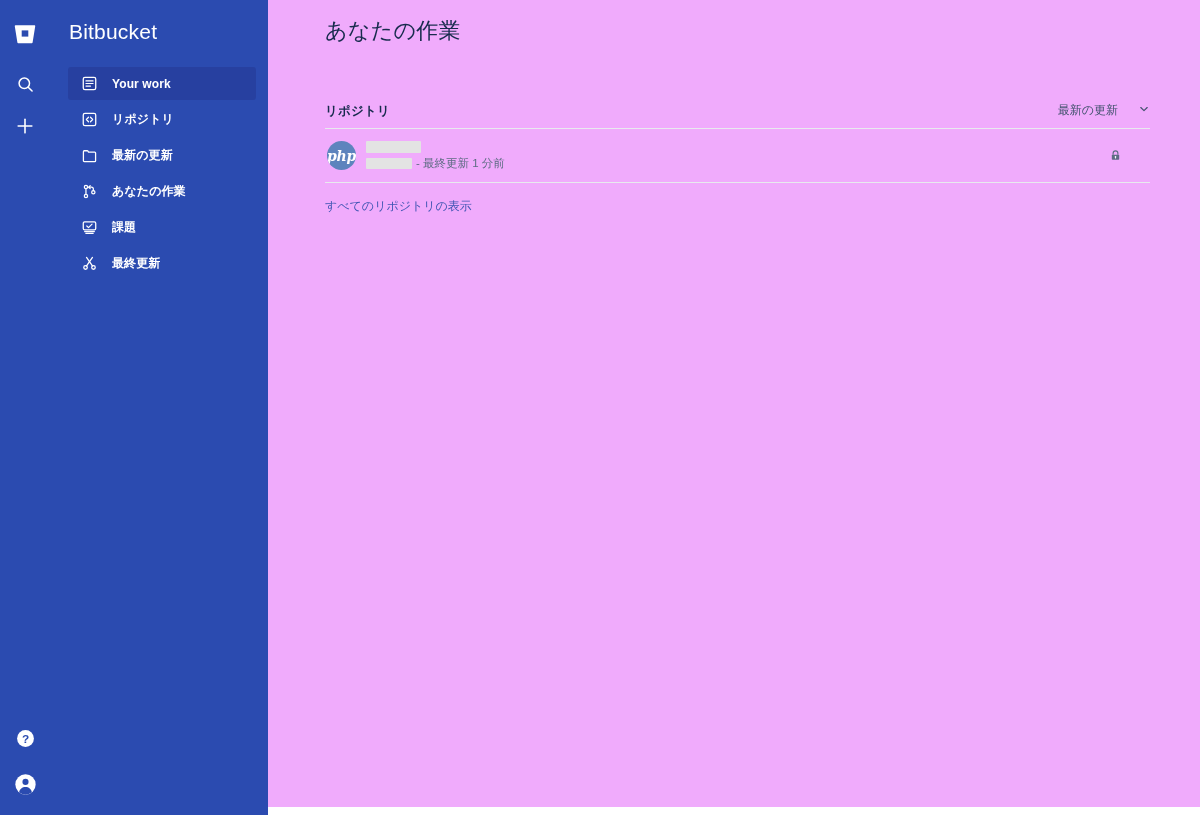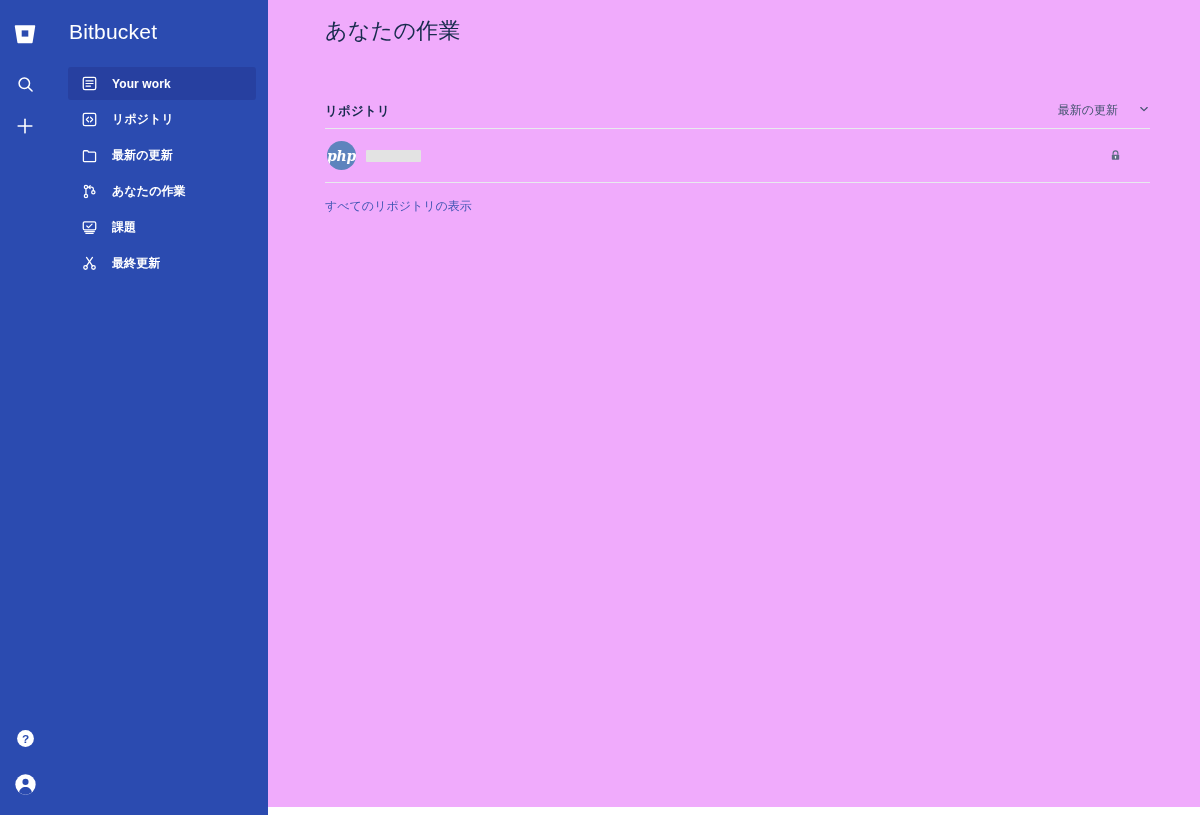--- a/index.html
+++ b/index.html
@@ -400,20 +400,24 @@
 
       <div class="repo-row">
         <div class="repo-avatar">
           <span class="repo-avatar-text">php</span>
         </div>
 
         <div class="repo-meta">
           <div class="repo-name-line">
             <span class="redact redact-name"></span>
           </div>
+          <div class="repo-sub-line">
+            <span class="redact redact-sub"></span>
+            <span class="repo-sub-text">- 最終更新 1 分前</span>
+          </div>
         </div>
 
         <div class="repo-lock">
           <svg width="13" height="13" viewBox="0 0 24 24" aria-hidden="true">
             <path d="M7.6 10.4V7.8a4.4 4.4 0 0 1 8.8 0v2.6" fill="none" stroke="#5e6c84" stroke-width="2.1"></path>
             <rect x="5.2" y="10.4" width="13.6" height="9.6" rx="1.5" fill="#5e6c84"></rect>
             <circle cx="12" cy="14.6" r="1.5" fill="#ffffff"></circle>
             <rect x="11.2" y="14.6" width="1.6" height="3" fill="#ffffff"></rect>
           </svg>
         </div>

